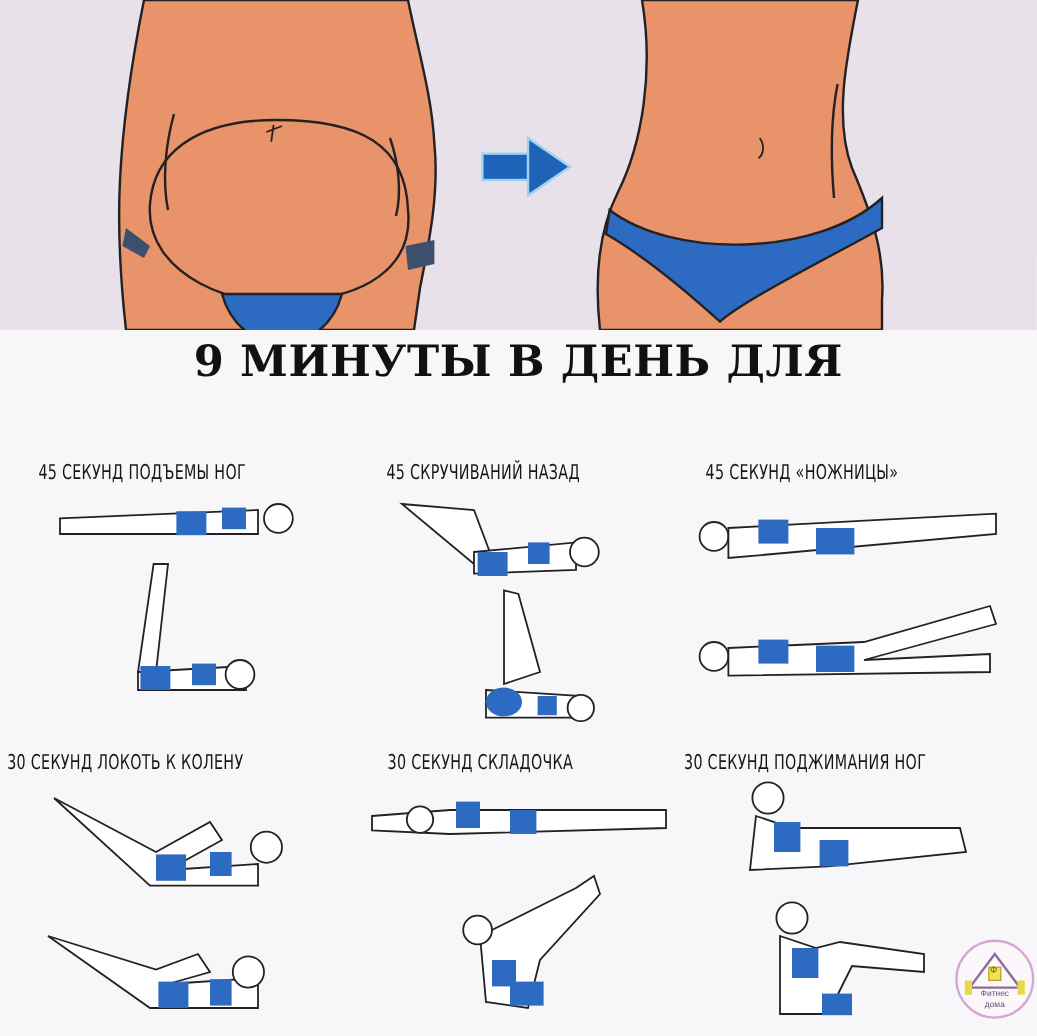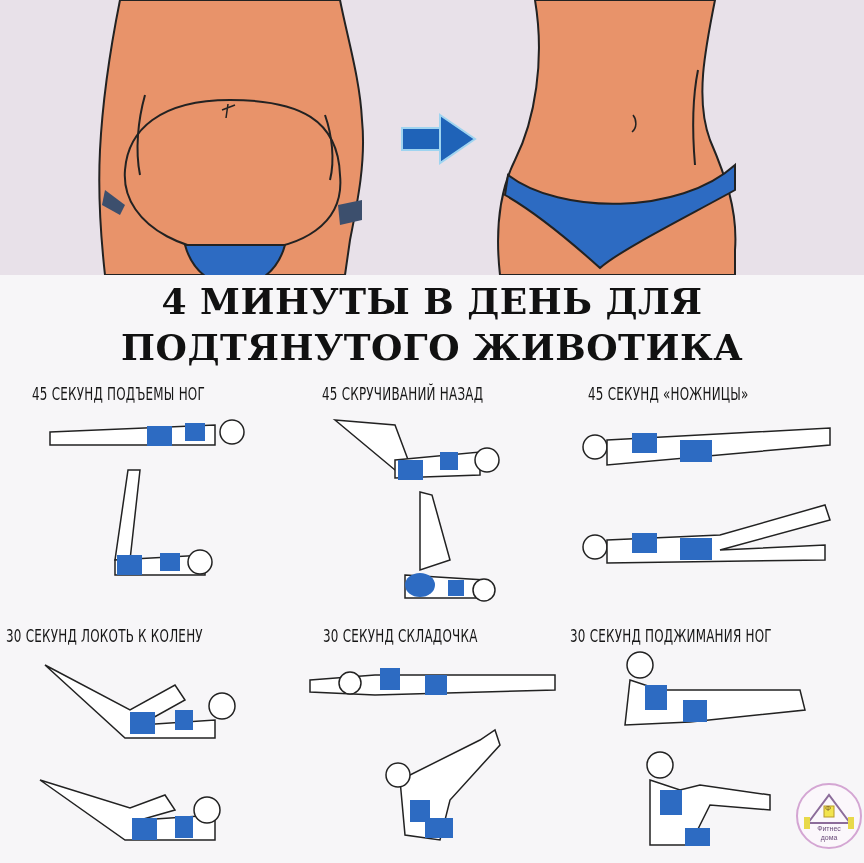--- a/index.html
+++ b/index.html
@@ -59,22 +59,21 @@
     <g>
       <path d="M535 0 L715 0 C705 50 695 100 710 140 C725 175 738 210 735 250 L735 275 L500 275 C495 230 500 190 515 160 C535 120 545 60 535 0 Z" fill="#e8936a" stroke="#222" stroke-width="2"></path>
       <path d="M508 175 C560 215 680 215 735 165 L735 190 C690 215 620 250 600 268 C580 250 540 215 505 195 Z" fill="#2d6bc2" stroke="#222" stroke-width="2"></path>
       <path d="M633 115 C637 120 637 128 632 132" stroke="#222" stroke-width="1.5" fill="none"></path>
       <path d="M698 70 C692 100 692 130 695 165" stroke="#222" stroke-width="2" fill="none"></path>
     </g>
   </svg>
 </div>
 
 <div class="title">
-  <div>4 МИНУТЫ В ДЕНЬ ДЛЯ</div>
-  <div>ПОДТЯНУТОГО ЖИВОТИКА</div>
+  <div>9 МИНУТЫ В ДЕНЬ ДЛЯ</div>
 </div>
 
 <div class="label" style="left:32px; top:384px;">45 СЕКУНД ПОДЪЕМЫ НОГ</div>
 <div class="label" style="left:322px; top:384px;">45 СКРУЧИВАНИЙ НАЗАД</div>
 <div class="label" style="left:588px; top:384px;">45 СЕКУНД «НОЖНИЦЫ»</div>
 <div class="label" style="left:6px; top:626px;">30 СЕКУНД ЛОКОТЬ К КОЛЕНУ</div>
 <div class="label" style="left:323px; top:626px;">30 СЕКУНД СКЛАДОЧКА</div>
 <div class="label" style="left:570px; top:626px;">30 СЕКУНД ПОДЖИМАНИЯ НОГ</div>
 
 <svg class="fig" style="left:0; top:410px;" width="864" height="453" viewBox="0 410 864 453">

